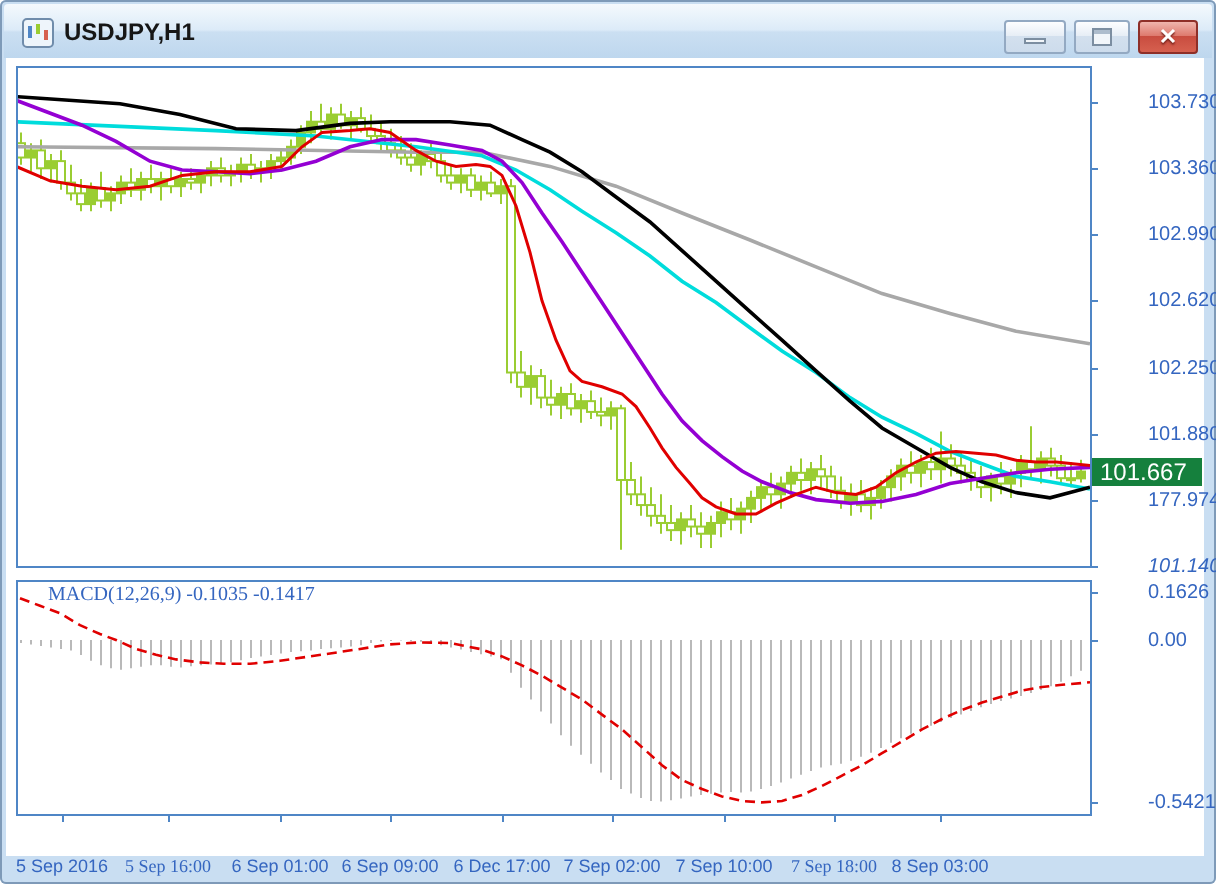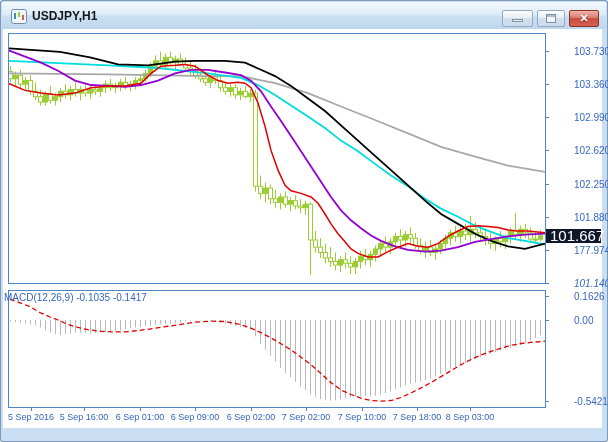--- a/index.html
+++ b/index.html
@@ -25,28 +25,28 @@
   .g-x{position:absolute;left:0;top:1px;width:100%;text-align:center;color:#fff;
     font-size:11px;font-weight:700;text-shadow:0 1px 1px #7a241d;}
   .client{position:absolute;left:3px;top:29px;width:599px;height:399px;background:#fff;}
   .panel{position:absolute;border:1px solid #4f86c6;background:#fff;}
   .main-panel{left:8px;top:33px;width:538px;height:251px;}
   .macd-panel{left:8px;top:290px;width:538px;height:118px;}
   svg.layer{position:absolute;}
   .chart-label{position:absolute;left:13px;top:36px;font-size:10px;color:#3566c0;white-space:pre;}
   .chart-label .tri{font-size:8px;margin-right:5px;}
   .chart-label .ohlc{margin-left:7px;}
-  .macd-label{position:absolute;left:4px;top:292px;font-size:10px;color:#3566c0;white-space:pre;}
+  .macd-label{position:absolute;left:24px;top:292px;font-size:10px;color:#3566c0;white-space:pre;font-family:Liberation Serif, serif;}
   .axis-strip{position:absolute;background:transparent;}
   .pa-label{position:absolute;left:574px;font-size:10px;color:#3566c0;}
   .pa-tick{position:absolute;left:546px;width:3px;height:1px;background:#4f86c6;}
-  .ta-label{position:absolute;top:412px;font-size:9px;color:#3566c0;transform:translateX(-50%);white-space:nowrap;text-align:center;}
+  .ta-label{position:absolute;top:428px;font-size:9px;color:#3566c0;transform:translateX(-50%);white-space:nowrap;text-align:center;}
   .ta-tick{position:absolute;top:407px;width:1px;height:4px;background:#4f86c6;}
-  .price-tag{position:absolute;left:546px;top:229px;width:55px;height:14px;background:#0f172a;
-    color:#fff;font-size:15px;line-height:14px;padding-left:4px;}
+  .price-tag{position:absolute;left:546px;top:229px;width:55px;height:14px;background:#15803d;
+    color:#fff;font-size:12px;line-height:14px;padding-left:4px;}
 </style>
 </head>
 <body>
 
 <div class="window">
 
   <div class="titlebar">
     <span class="app-icon">
       <svg width="16" height="15" viewBox="0 0 16 15">
         <rect x="0.5" y="0.5" width="15" height="14" rx="2" fill="#eef5fb" stroke="#6f8cab"></rect>
@@ -432,28 +432,28 @@
     <div class="pa-label" style="top: 277.986px; font-style: italic;">101.140</div>
     <div class="pa-tick" style="top: 295.773px;"></div>
     <div class="pa-label" style="top: 290.773px;">0.1626</div>
     <div class="pa-tick" style="top: 320px;"></div>
     <div class="pa-label" style="top: 315px;">0.00</div>
     <div class="pa-tick" style="top: 400.773px;"></div>
     <div class="pa-label" style="top: 395.773px;">-0.5421</div>
     <div class="ta-tick" style="left: 31px;"></div>
     <div class="ta-label" style="left: 31px;">5 Sep 2016</div>
     <div class="ta-tick" style="left: 84px;"></div>
-    <div class="ta-label" style="left: 84px;">5 Sep 16:00</div>
+    <div class="ta-label" style="left: 84px; font-family: Liberation Serif, serif;">5 Sep 16:00</div>
     <div class="ta-tick" style="left: 140px;"></div>
     <div class="ta-label" style="left: 140px;">6 Sep 01:00</div>
     <div class="ta-tick" style="left: 195px;"></div>
     <div class="ta-label" style="left: 195px;">6 Sep 09:00</div>
     <div class="ta-tick" style="left: 251px;"></div>
-    <div class="ta-label" style="left: 251px;">6 Sep 02:00</div>
+    <div class="ta-label" style="left: 251px;">6 Dec 17:00</div>
     <div class="ta-tick" style="left: 306px;"></div>
     <div class="ta-label" style="left: 306px;">7 Sep 02:00</div>
     <div class="ta-tick" style="left: 362px;"></div>
     <div class="ta-label" style="left: 362px;">7 Sep 10:00</div>
     <div class="ta-tick" style="left: 417px;"></div>
-    <div class="ta-label" style="left: 417px;">7 Sep 18:00</div>
+    <div class="ta-label" style="left: 417px; font-family: Liberation Serif, serif;">7 Sep 18:00</div>
     <div class="ta-tick" style="left: 470px;"></div>
     <div class="ta-label" style="left: 470px;">8 Sep 03:00</div>
   </div>
 
 </body></html>

